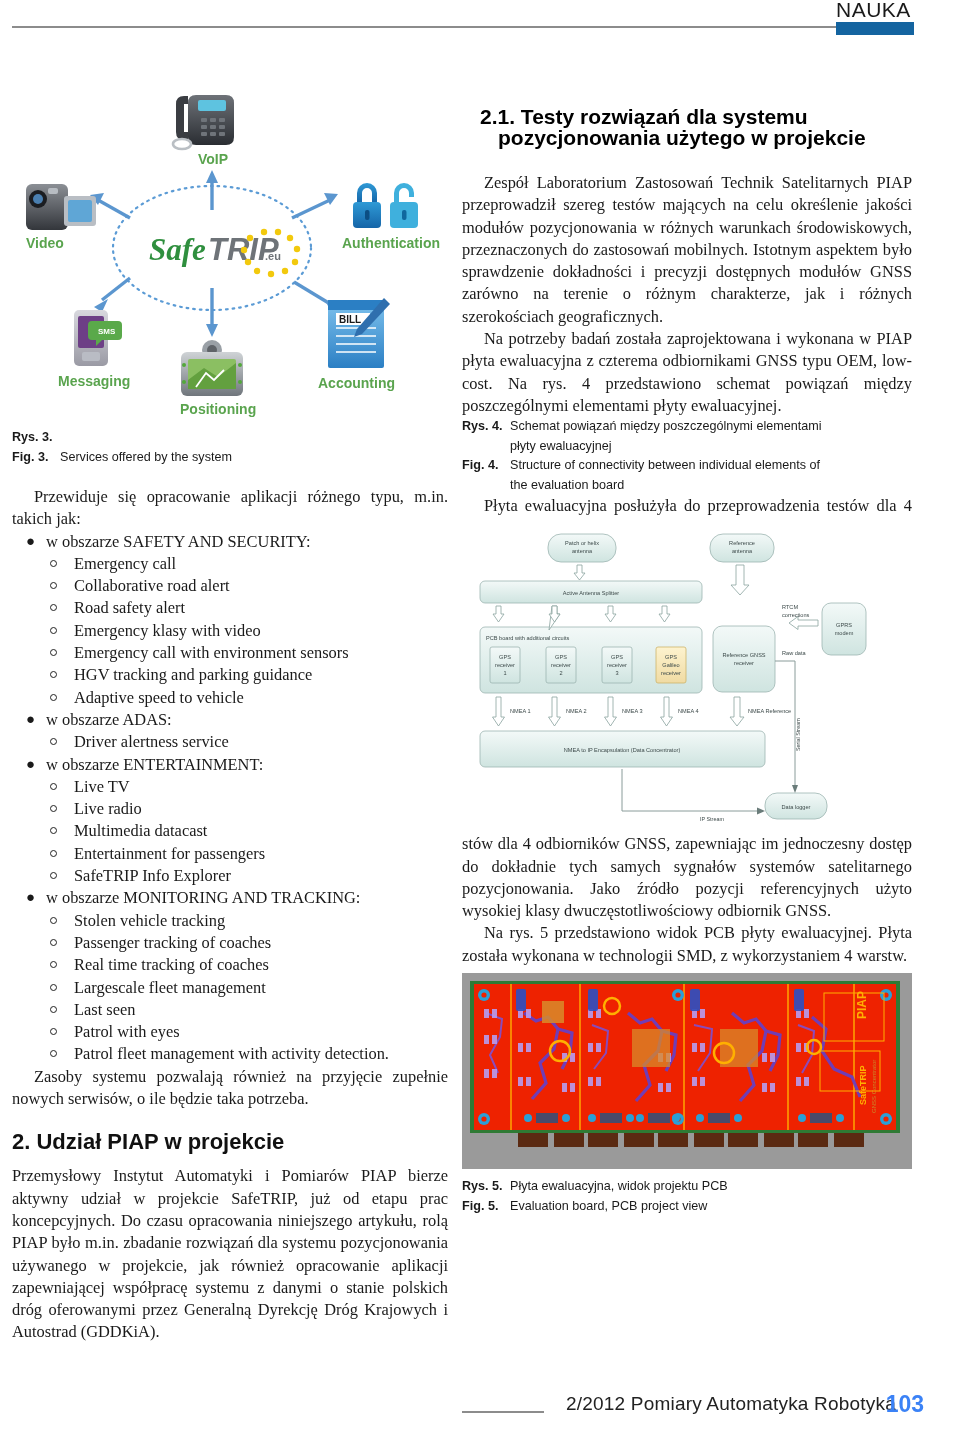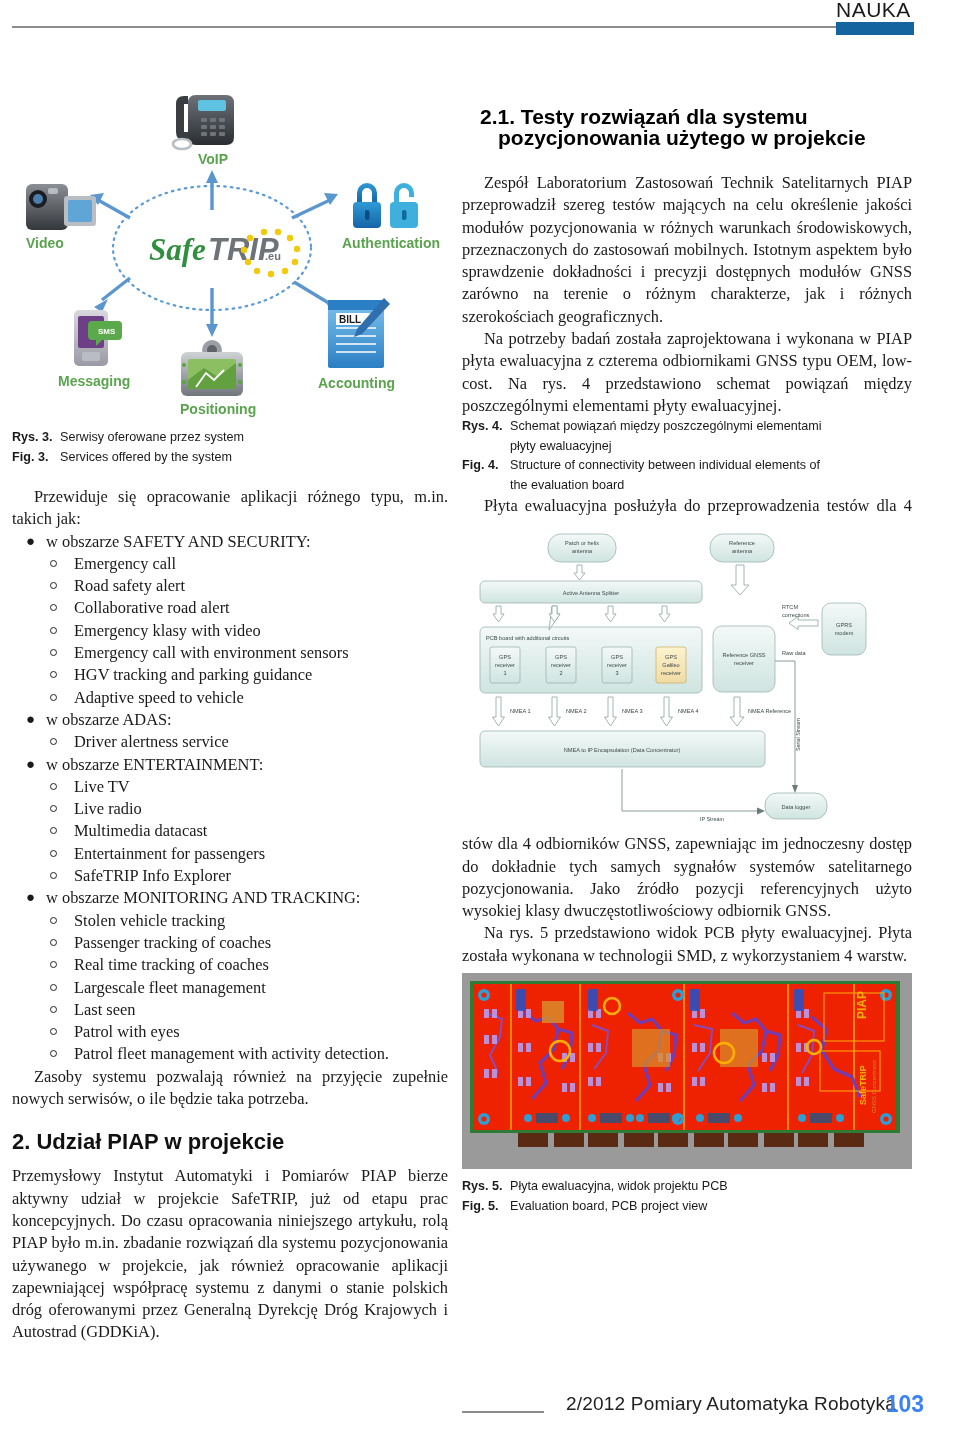--- a/index.html
+++ b/index.html
@@ -244,42 +244,41 @@
           <rect x="52" y="136" width="32" height="30" rx="3" fill="#b9bec4"></rect>
           <rect x="56" y="140" width="24" height="22" rx="2" fill="#5fa6d6"></rect>
         </g>
         <text x="14" y="188" font-family="Liberation Sans, sans-serif" font-size="14" font-weight="bold" fill="#5aa44e">Video</text>
       </svg>
     </div>
 
     <div class="cap">
       <div class="cap-row">
         <span class="lbl">Rys. 3.</span>
-        <span class="txt">Serwisy oferowane przez system</span>
       </div>
       <div class="cap-row">
         <span class="lbl">Fig. 3.</span>
         <span class="txt">Services offered by the system</span>
       </div>
     </div>
 
     <div class="sp18"></div>
 
     <p class="p ind">Przewiduje się opracowanie aplikacji różnego typu, m.in. takich jak:</p>
 
     <ul class="lv1">
       <li>
         <span class="b">●</span>
         <span>w obszarze SAFETY AND SECURITY:</span>
       </li>
     </ul>
     <ul class="lv2">
       <li><span class="o"></span><span>Emergency call</span></li>
+      <li><span class="o"></span><span>Collaborative road alert</span></li>
       <li><span class="o"></span><span>Road safety alert</span></li>
-      <li><span class="o"></span><span>Collaborative road alert</span></li>
       <li><span class="o"></span><span>Emergency klasy with video</span></li>
       <li><span class="o"></span><span>Emergency call with environment sensors</span></li>
       <li><span class="o"></span><span>HGV tracking and parking guidance</span></li>
       <li><span class="o"></span><span>Adaptive speed to vehicle</span></li>
     </ul>
 
     <ul class="lv1">
       <li>
         <span class="b">●</span>
         <span>w obszarze ADAS:</span>

